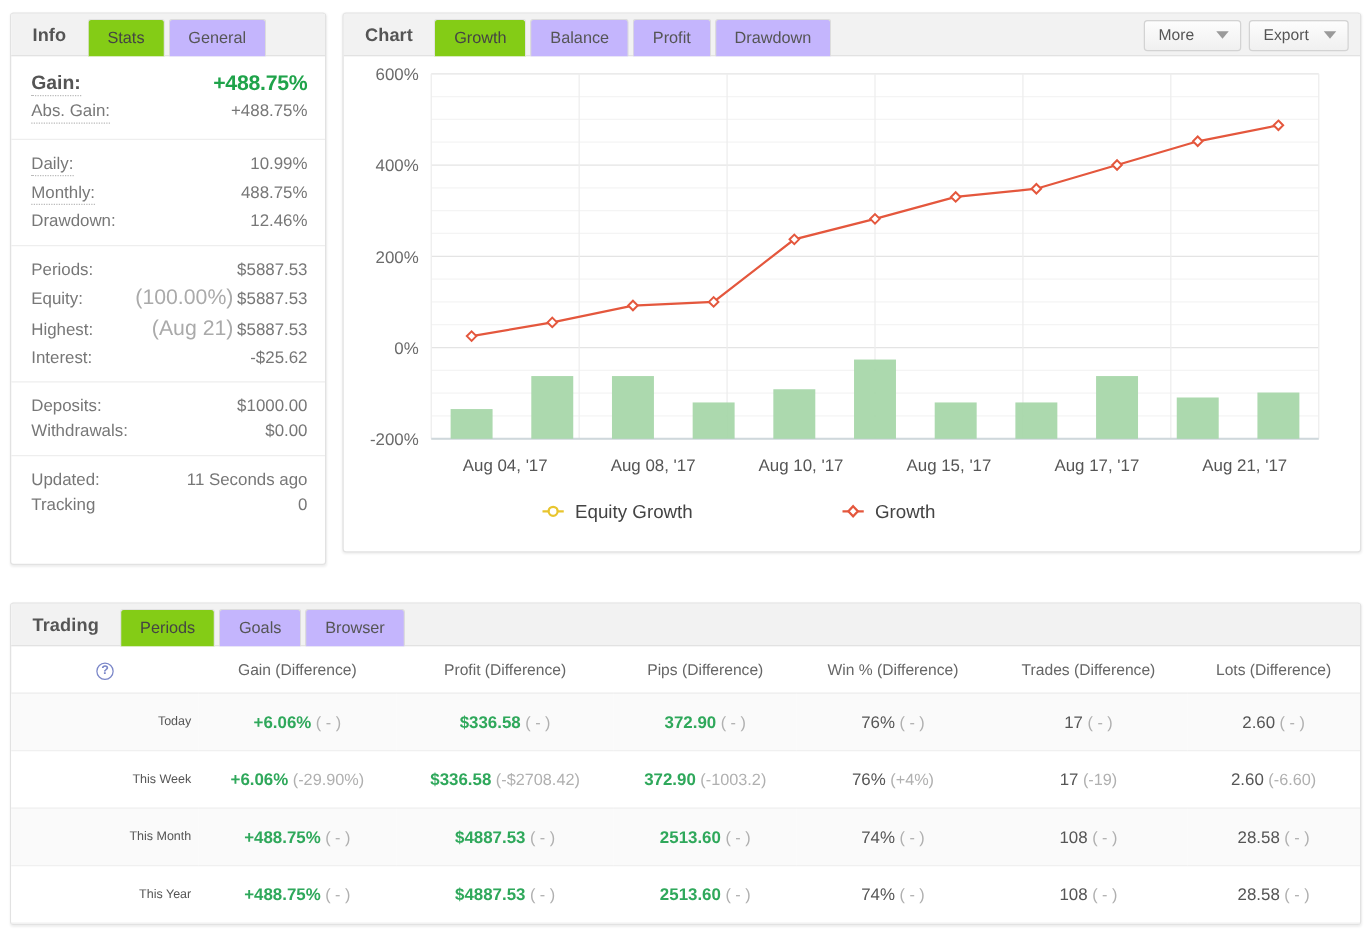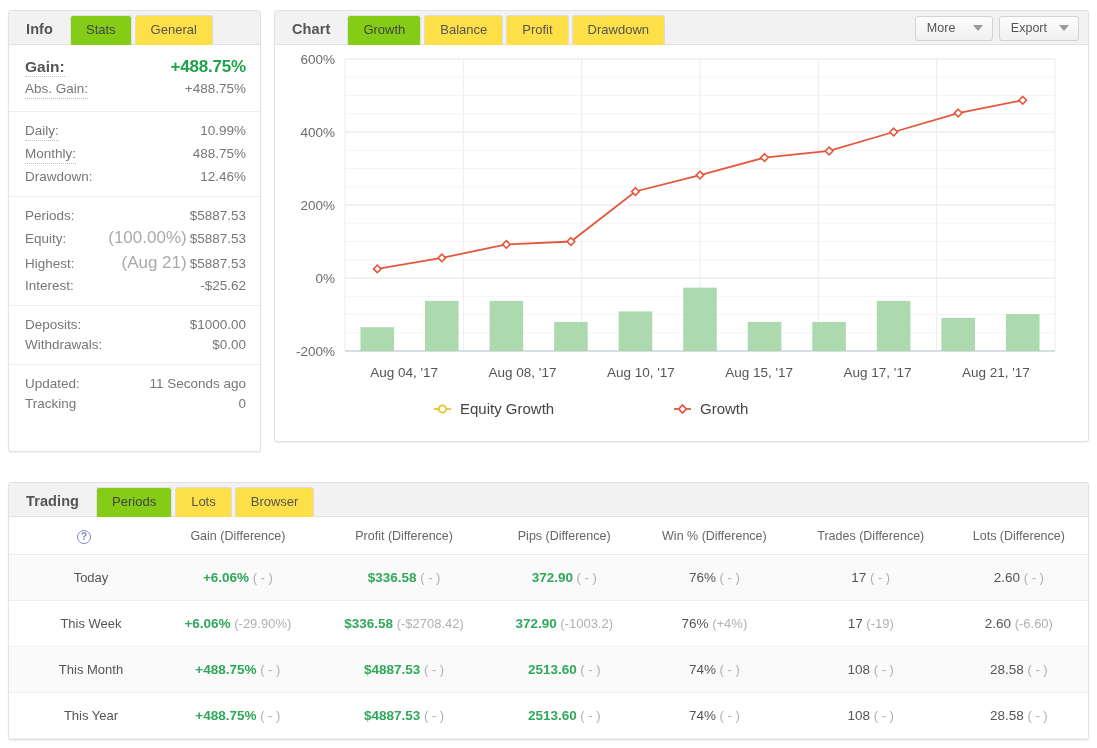--- a/index.html
+++ b/index.html
@@ -37,21 +37,21 @@
     color: #555;
     padding: 0 17px 8px 17px;
     line-height: 1;
     letter-spacing: .1px;
   }
   .tab {
     font-size: 13px;
     color: #555;
     padding: 7px 15px 7px 15px;
     margin-right: 3px;
-    background: #fde047;
+    background: #c4b5fd;
     border: 1px solid #dcdcdc;
     border-bottom: none;
     border-radius: 3px 3px 0 0;
     line-height: 1.15;
     position: relative;
     top: 1px;
     cursor: pointer;
   }
   .tab.active {
     background: #84cc16;
@@ -149,24 +149,24 @@
   }
   table.periods td {
     padding: 15px 6px;
     text-align: center;
     color: #555;
     border-bottom: 1px solid #f0f0f0;
   }
   table.periods tbody tr:nth-child(odd) { background: #fafafa; }
   table.periods tbody tr:nth-child(even) { background: #ffffff; }
   table.periods td.label {
-    text-align: center;
+    text-align: right;
     padding-left: 20px;
     color: #555;
-    font-size: 13px;
+    font-size: 10px;
   }
   .val-green { color: #2fa85b; font-weight: bold; }
   .val-dark { color: #555; margin-top: 32px; }
   .diff { color: #b0b0b0; font-weight: normal; font-size: 13px; }
   .help-icon {
     display: inline-block;
     width: 14px; height: 14px;
     border-radius: 50%;
     border: 1px solid #7a86c8;
     color: #7a86c8;
@@ -346,21 +346,21 @@
         <text x="425" y="369" font-family="&quot;Liberation Sans&quot;, sans-serif" font-size="15" fill="#444">Growth</text>
       </svg>
   </div>
 </div>
 
 <div class="panel" id="trading-panel">
   <div class="tabstrip">
     <span class="tabtitle">Trading</span>
     <div id="trading-tabs" style="display:flex;align-items:flex-end;">
         <div class="tab active">Periods</div>
-        <div class="tab">Lots</div>
+        <div class="tab">Goals</div>
         <div class="tab">Browser</div>
       </div>
   </div>
   <table class="periods">
     <thead>
       <tr id="periods-head-row">
           <th class="col-first"><span class="help-icon">?</span></th>
           <th>Gain (Difference)</th>
           <th>Profit (Difference)</th>
           <th>Pips (Difference)</th>

